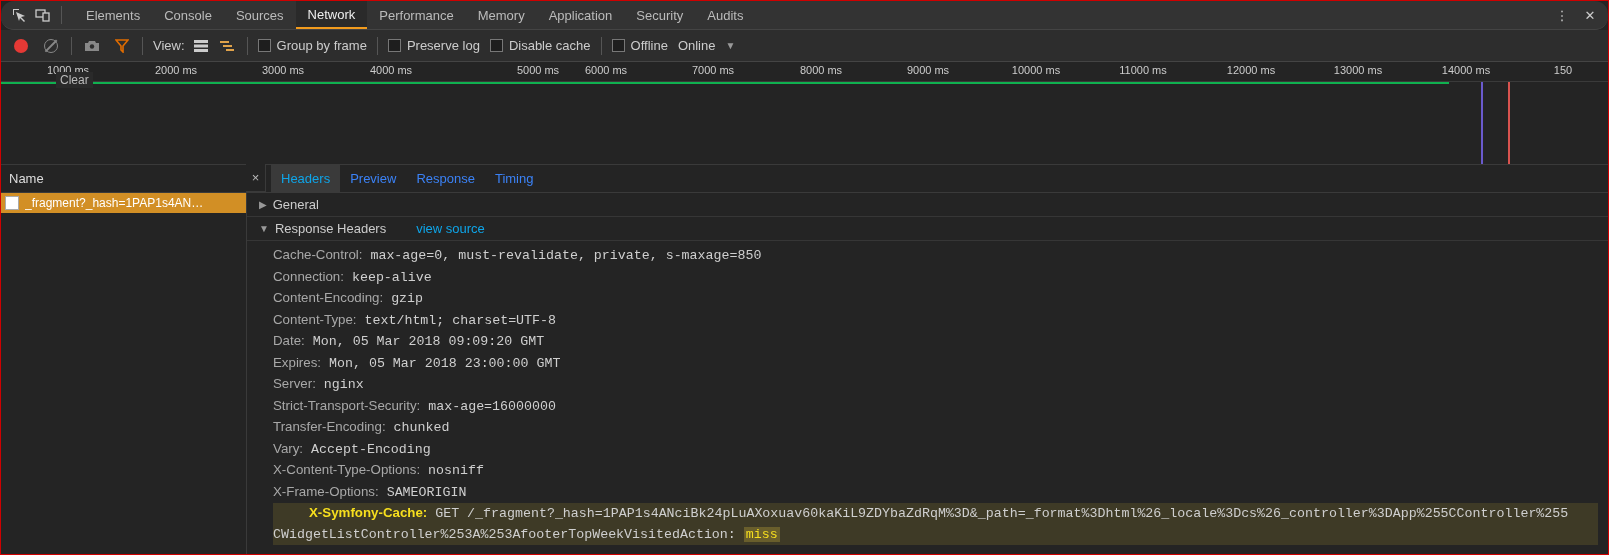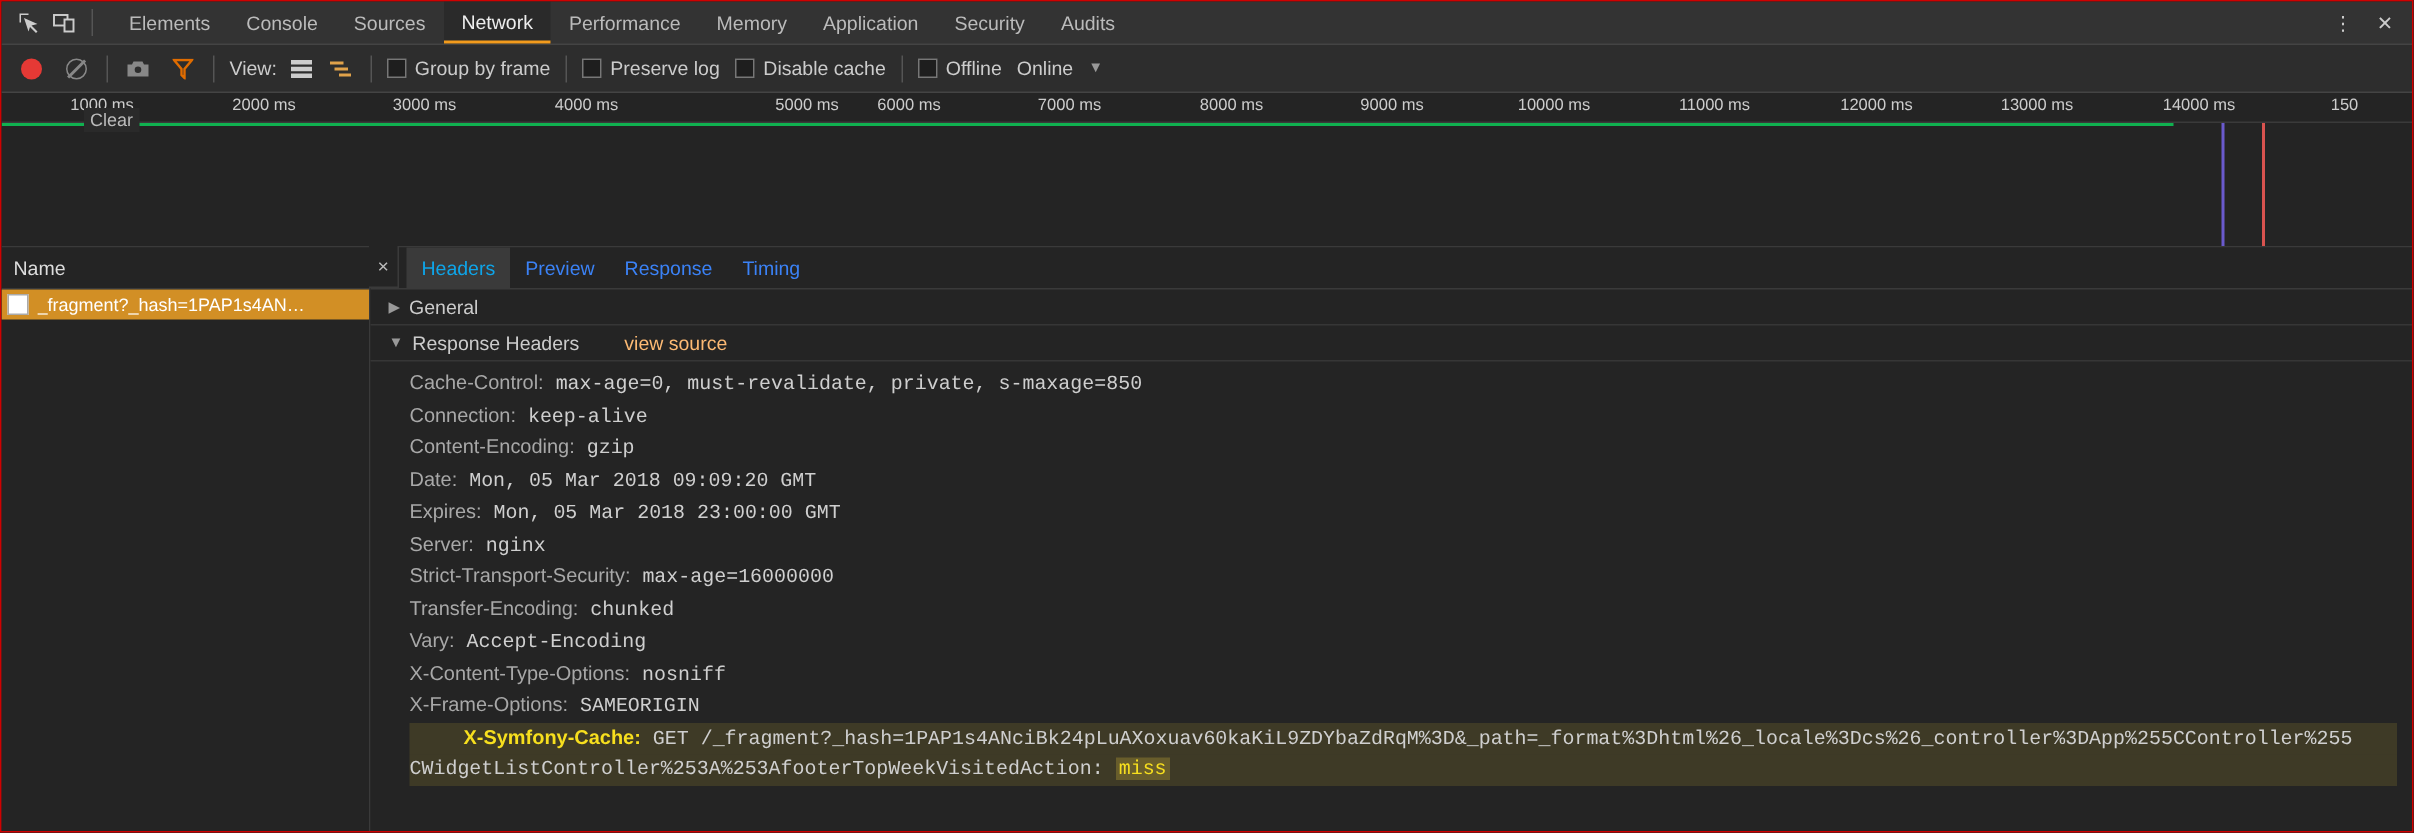--- a/index.html
+++ b/index.html
@@ -15,20 +15,21 @@
     position: relative;
   }
   
   .top-bar {
     display: flex;
     align-items: center;
     height: 29px;
     background: #333333;
     border-bottom: 1px solid #444;
     padding: 0 6px;
+    border-radius: 13px;
   }
   .top-bar .icon-btn {
     width: 24px; height: 24px;
     display: flex; align-items: center; justify-content: center;
     cursor: pointer;
     color: #ccc;
   }
   .tabs { display: flex; height: 100%; margin-left: 6px; }
   .tab {
     padding: 0 12px;
@@ -166,21 +167,21 @@
     color:#3b82f6;
   }
   .subtab.active { background:#3a3a3a; color:#0ea5e9; }
   .section {
     padding: 4px 10px 4px 12px;
     color:#ccc;
     border-bottom: 1px solid #363636;
     display:flex; align-items:center; gap:6px;
   }
   .section .tri { font-size:10px; color:#999;}
-  .view-source { color:#fdba74; margin-left:24px; font-weight:400;}
+  .view-source { color:#0ea5e9; margin-left:24px; font-weight:400;}
   .headers-body {
     padding: 4px 10px 10px 26px;
     font-family: Consolas, "Courier New", monospace;
     font-size: 13.3px;
     line-height: 20.5px;
     overflow:auto;
     flex:1;
   }
   .hdr-name { color:#a8a8a8; font-weight:400; font-family:"Segoe UI",Arial,sans-serif;}
   .hdr-val { color:#cfcfcf; }
@@ -332,20 +333,21 @@
     </div>
     <div class="section">
       <span class="tri">▼</span>
       <span class="b">Response Headers</span>
       <span class="view-source">view source</span>
     </div>
     <div class="headers-body" id="hdrbody">
         <div><span class="hdr-name">Cache-Control:</span> <span class="hdr-val">max-age=0, must-revalidate, private, s-maxage=850</span></div>
         <div><span class="hdr-name">Connection:</span> <span class="hdr-val">keep-alive</span></div>
         <div><span class="hdr-name">Content-Encoding:</span> <span class="hdr-val">gzip</span></div>
+        <div><span class="hdr-name">Content-Type:</span> <span class="hdr-val">text/html; charset=UTF-8</span></div>
         <div><span class="hdr-name">Date:</span> <span class="hdr-val">Mon, 05 Mar 2018 09:09:20 GMT</span></div>
         <div><span class="hdr-name">Expires:</span> <span class="hdr-val">Mon, 05 Mar 2018 23:00:00 GMT</span></div>
         <div><span class="hdr-name">Server:</span> <span class="hdr-val">nginx</span></div>
         <div><span class="hdr-name">Strict-Transport-Security:</span> <span class="hdr-val">max-age=16000000</span></div>
         <div><span class="hdr-name">Transfer-Encoding:</span> <span class="hdr-val">chunked</span></div>
         <div><span class="hdr-name">Vary:</span> <span class="hdr-val">Accept-Encoding</span></div>
         <div><span class="hdr-name">X-Content-Type-Options:</span> <span class="hdr-val">nosniff</span></div>
         <div><span class="hdr-name">X-Frame-Options:</span> <span class="hdr-val">SAMEORIGIN</span></div>
         <div class="hl-row"><span class="hl-name">X-Symfony-Cache:</span> <span class="hl-val">GET /_fragment?_hash=1PAP1s4ANciBk24pLuAXoxuav60kaKiL9ZDYbaZdRqM%3D&amp;_path=_format%3Dhtml%26_locale%3Dcs%26_controller%3DApp%255CController%255</span></div>
         <div class="hl-row"><span class="hl-val">CWidgetListController%253A%253AfooterTopWeekVisitedAction: </span><span class="hl-miss">miss</span></div>

